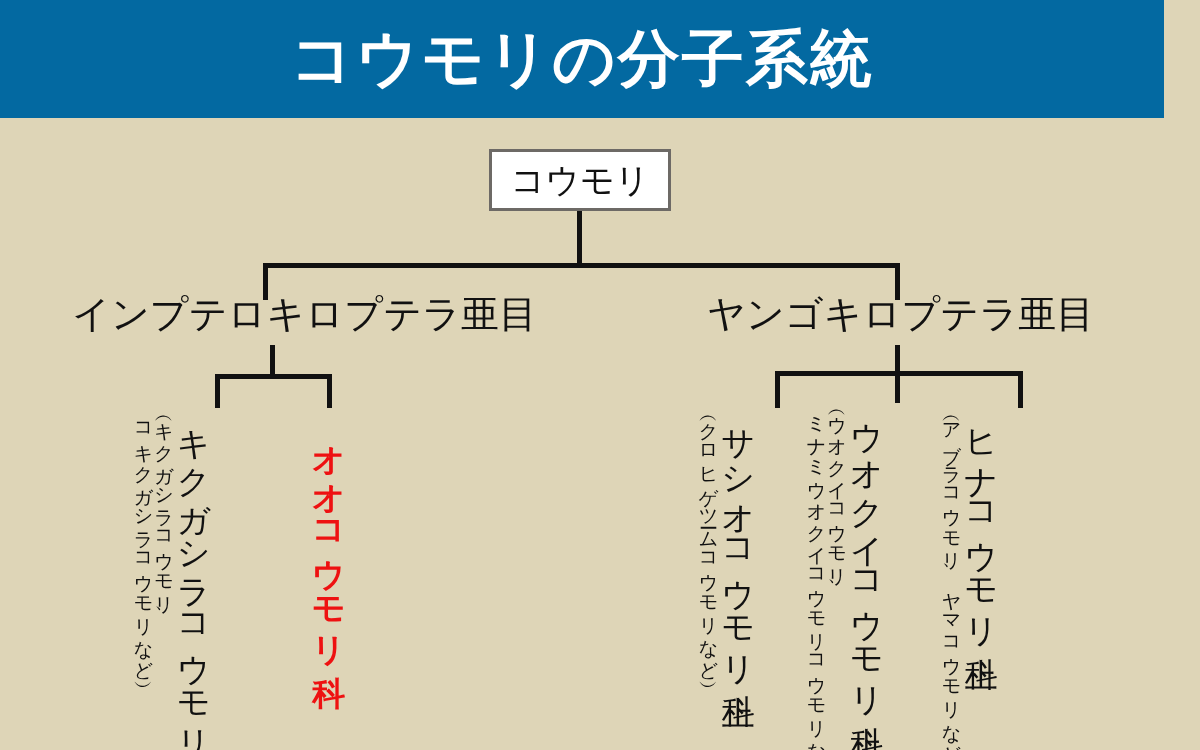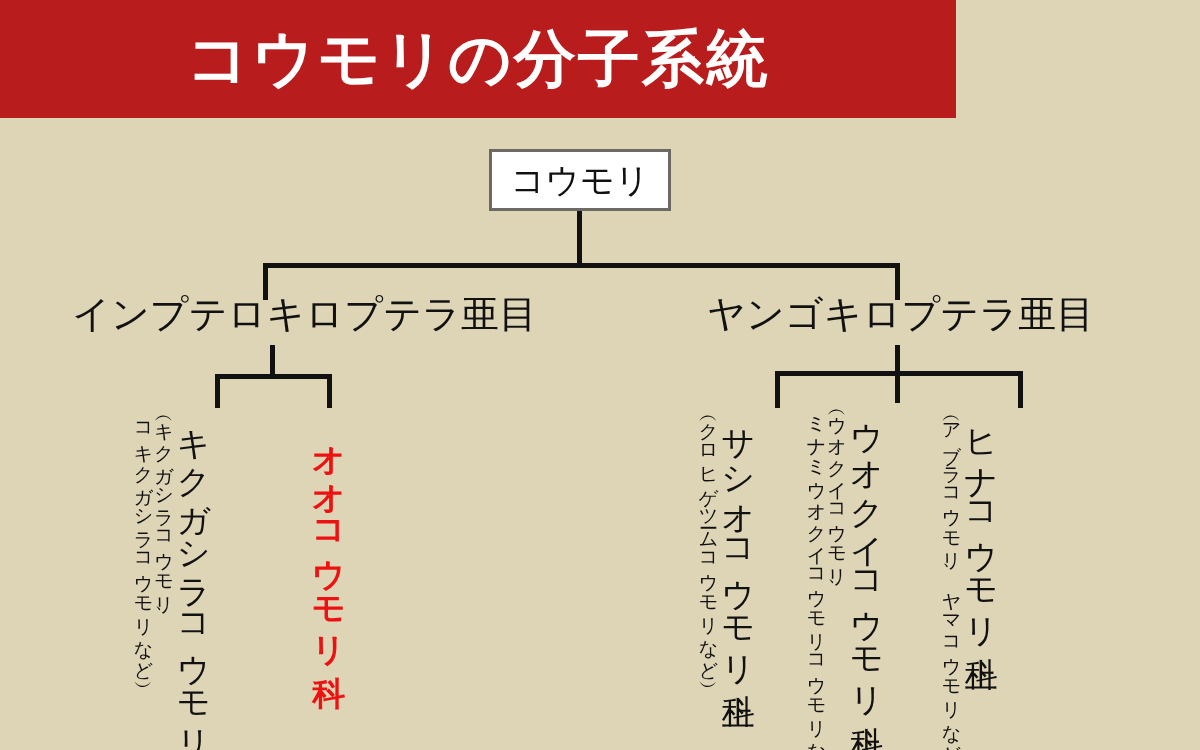--- a/index.html
+++ b/index.html
@@ -18,23 +18,23 @@
     width: 1200px;
     height: 750px;
     background: #ded5b7;
   }
 
   
   #header {
     position: absolute;
     left: 0;
     top: 0;
-    width: 956px;
+    width: 1164px;
     height: 118px;
-    background: #b91c1c;
+    background: #0369a1;
     display: flex;
     align-items: center;
     justify-content: center;
   }
   #header-title {
     color: #ffffff;
     font-size: 62px;
     font-weight: bold;
     letter-spacing: 2px;
     line-height: 1;

